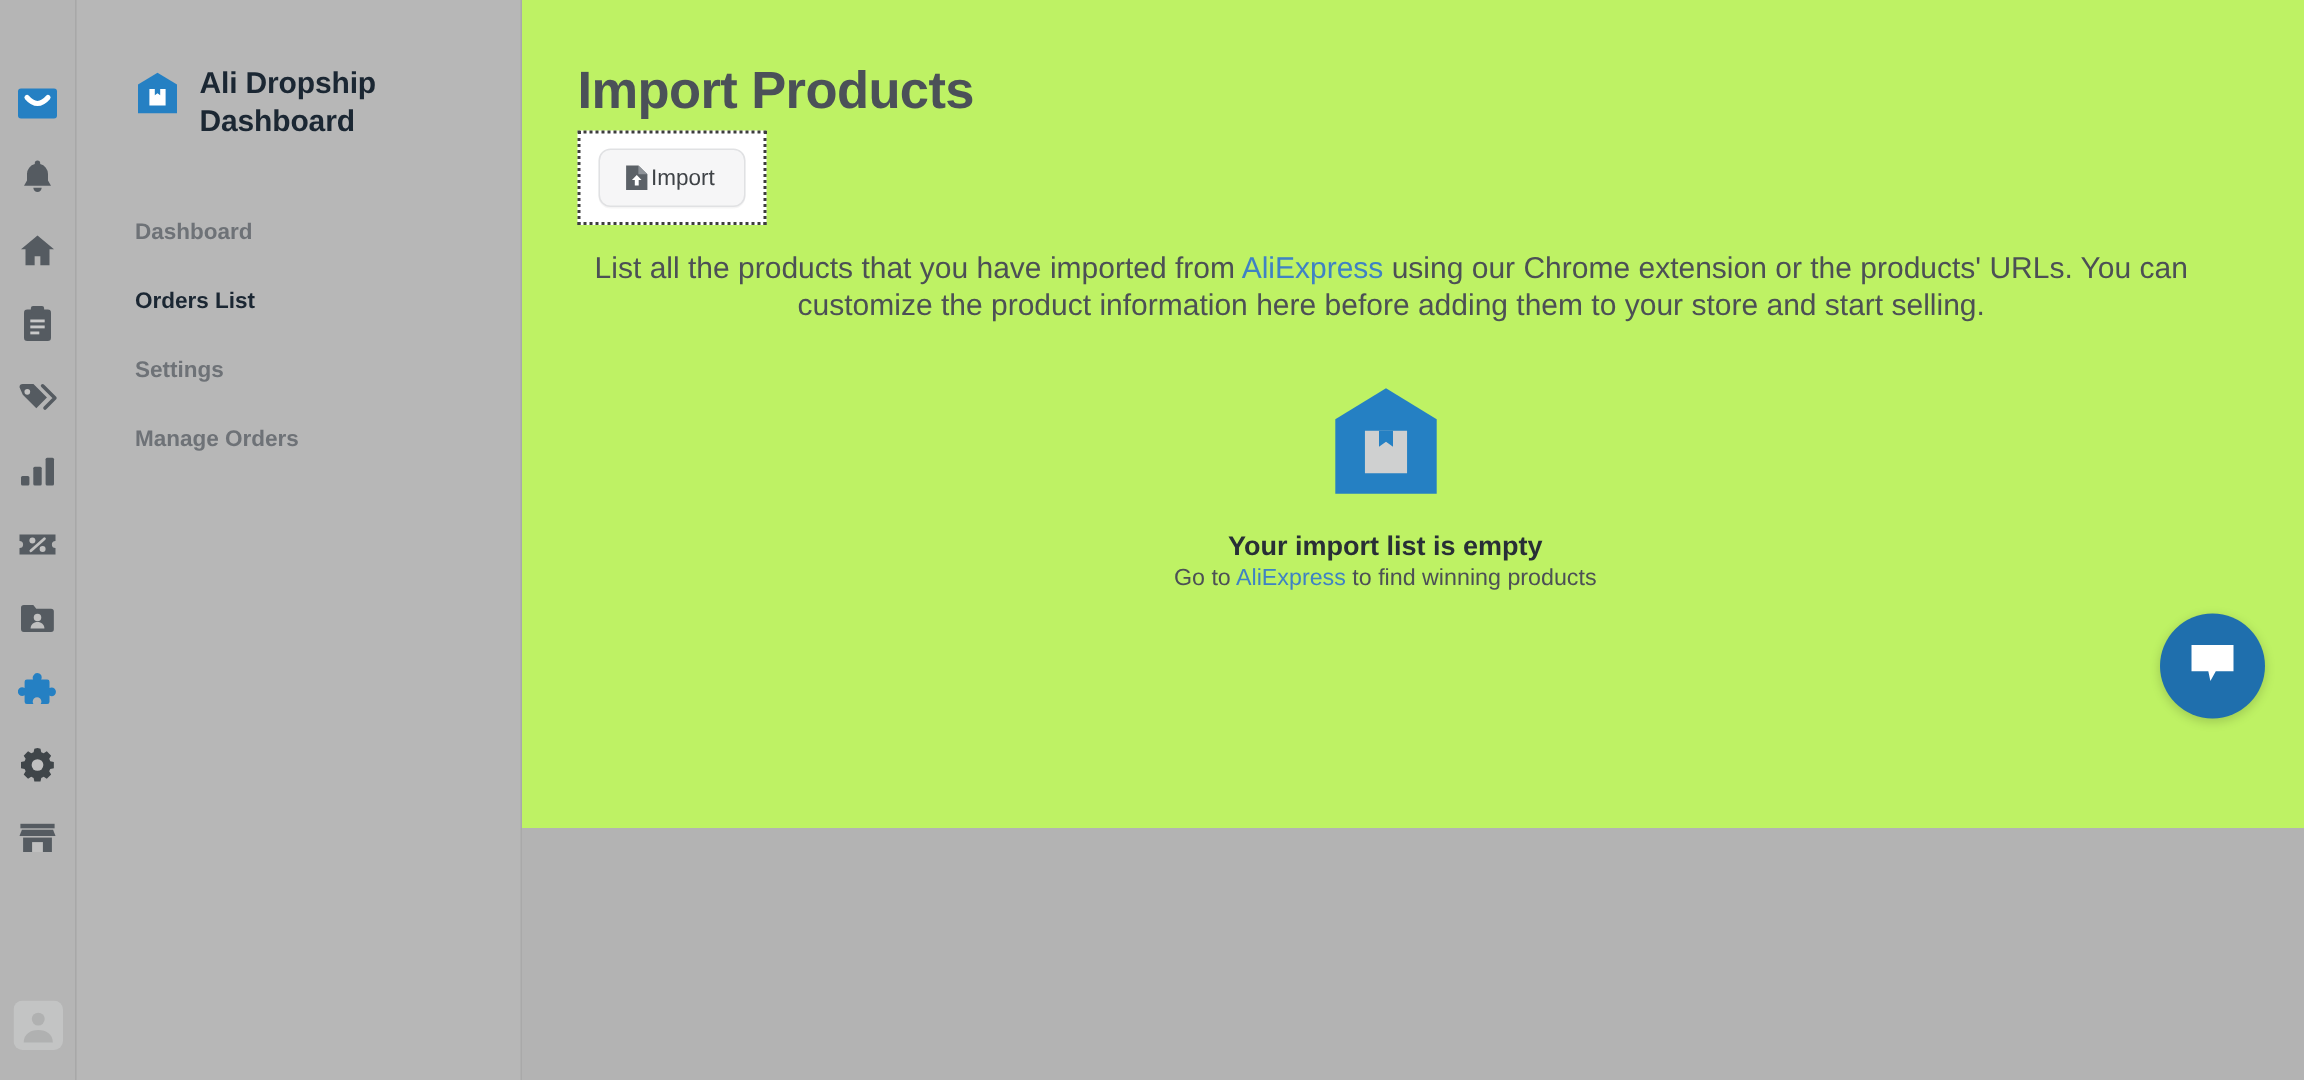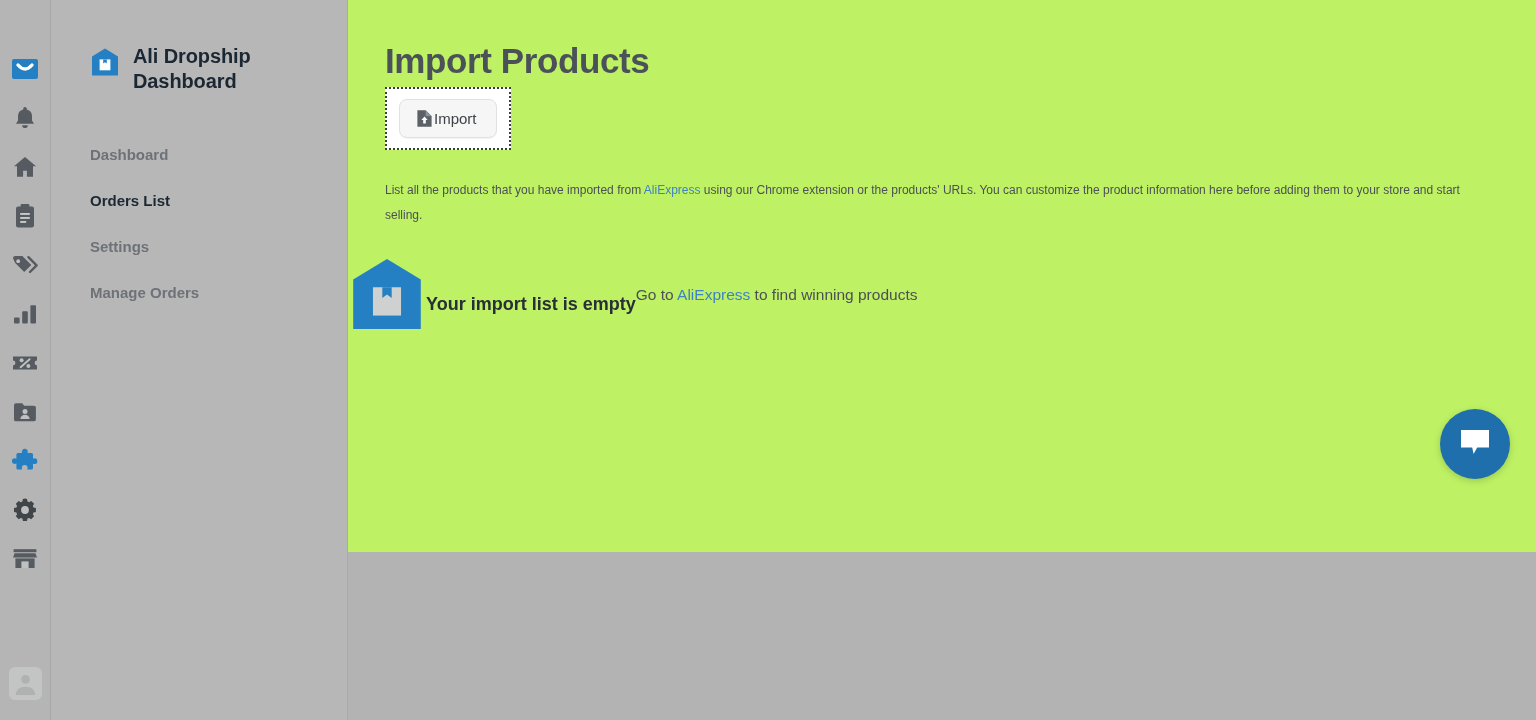--- a/index.html
+++ b/index.html
@@ -82,32 +82,33 @@
     border: 1px solid #e0e1e3;
     border-radius: 8px;
     padding: 9px 19px 9px 16px;
     font-size: 15px; color: #3f4347;
     cursor: pointer;
     box-shadow: 0 1px 0 rgba(0,0,0,0.04);
   }
   .import-btn svg { display: block; }
 
   .desc {
-    margin-top: 28px;
+    margin-top: 17px;
     max-width: 1085px;
-    font-size: 12px; line-height: 25px;
+    font-size: 20px; line-height: 25px;
     color: #4c5055;
+    text-align: center;
   }
   .link { color: #3f82c4; cursor: pointer; }
 
   
   .empty {
     position: absolute;
     left: 0; right: 0; top: 255px;
-    display: flex; flex-direction: row; align-items: center;
+    display: flex; flex-direction: column; align-items: center;
     padding-right: 37px;
     text-align: center;
   }
   .empty-mark { width: 78px; height: 78px; }
   .empty-title {
     margin-top: 21px;
     font-size: 18px; font-weight: bold; color: #282f36;
   }
   .empty-sub {
     margin-top: 2px;

